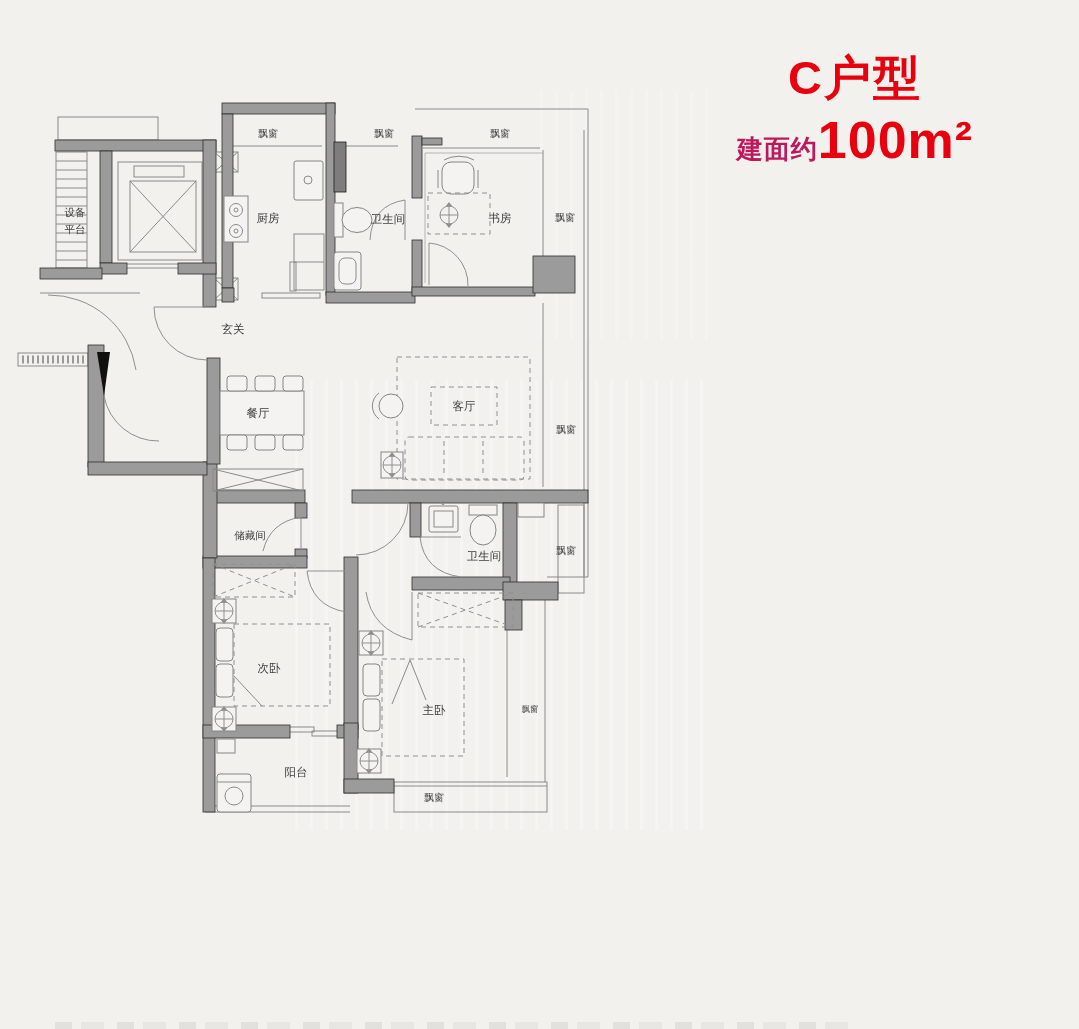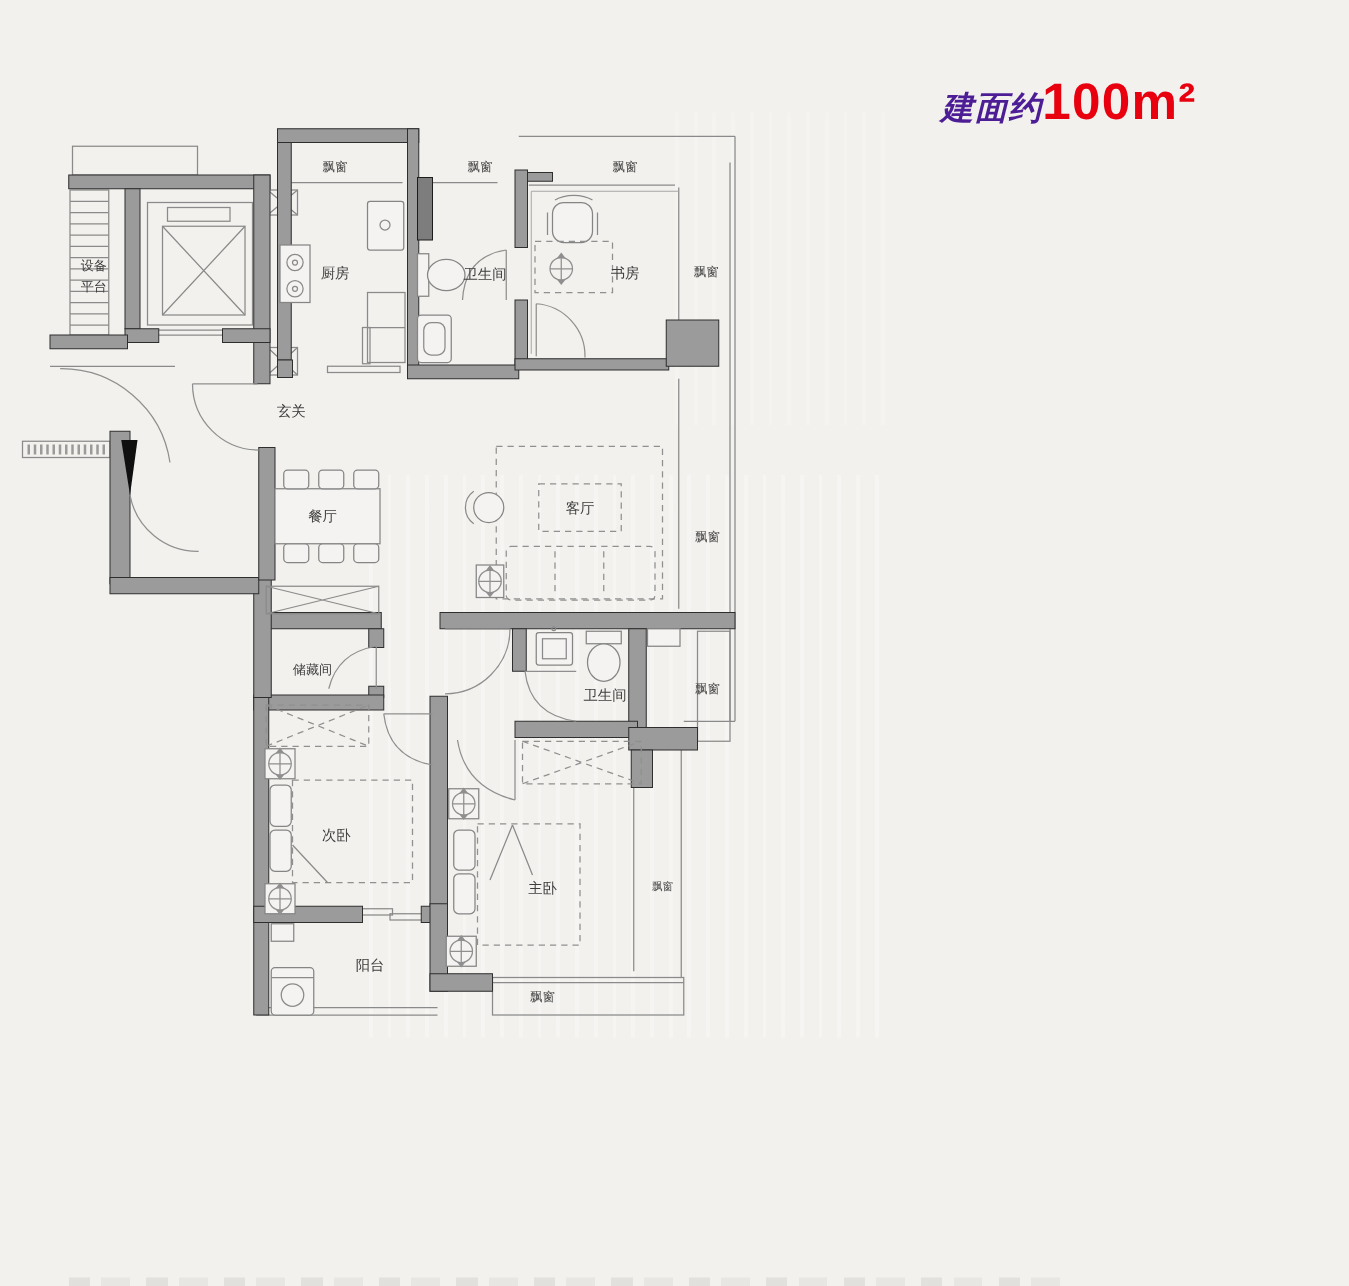--- a/index.html
+++ b/index.html
@@ -12,21 +12,21 @@
     opacity:.5;pointer-events:none;}
   .stripes2{position:absolute;left:540px;top:90px;width:170px;height:250px;
     background:repeating-linear-gradient(90deg,rgba(255,255,255,.45) 0 3px,rgba(255,255,255,0) 3px 15px);
     opacity:.4;pointer-events:none;}
 
   
   .title-wrap{position:absolute;left:690px;top:52px;width:330px;text-align:center;}
   .title{font-size:47px;font-weight:bold;letter-spacing:2px;line-height:1.1;}
   .area-line{display:flex;justify-content:center;align-items:baseline;margin-top:6px;}
   .area-label{font-size:26px;font-weight:bold;letter-spacing:1px;}
-  .area-value{font-size:41px;font-weight:bold;letter-spacing:1px;}
+  .area-value{font-size:52px;font-weight:bold;letter-spacing:1px;}
 
   
   .watermark{position:absolute;left:202px;top:858px;font-family:"Liberation Serif","DejaVu Serif",serif;
     font-size:94px;letter-spacing:44px;color:#a2a2a2;white-space:nowrap;
     text-shadow:0 1px 0 rgba(255,255,255,.7);}
 
   
   .bottom-strip{position:absolute;left:55px;bottom:0;width:800px;height:7px;opacity:.55;
     background:repeating-linear-gradient(90deg,rgba(110,105,100,.22) 0 17px,rgba(110,105,100,0) 17px 26px,
       rgba(110,105,100,.14) 26px 49px,rgba(110,105,100,0) 49px 62px);}
@@ -273,21 +273,22 @@
       <text class="bay" x="500" y="137">飘窗</text>
       <text class="bay" x="565" y="221">飘窗</text>
       <text class="bay" x="566" y="433">飘窗</text>
       <text class="bay" x="566" y="554">飘窗</text>
       <text class="bayS" x="530" y="712">飘窗</text>
       <text class="bay" x="434" y="801">飘窗</text>
     </g>
   </svg>
 
   <div class="title-wrap">
+    <div class="title" style="color: rgb(232, 0, 15);">C户型</div>
     <div class="area-line">
-      <span class="area-label" style="color: #4c1d95; font-style: italic;">建面约</span>
+      <span class="area-label" style="color: #be185d;">建面约</span>
         <span class="area-value" style="color: rgb(232, 0, 15);">100m²</span>
     </div>
   </div>
 
 
   <div class="bottom-strip"></div>
 </div>
 
 </body></html>

